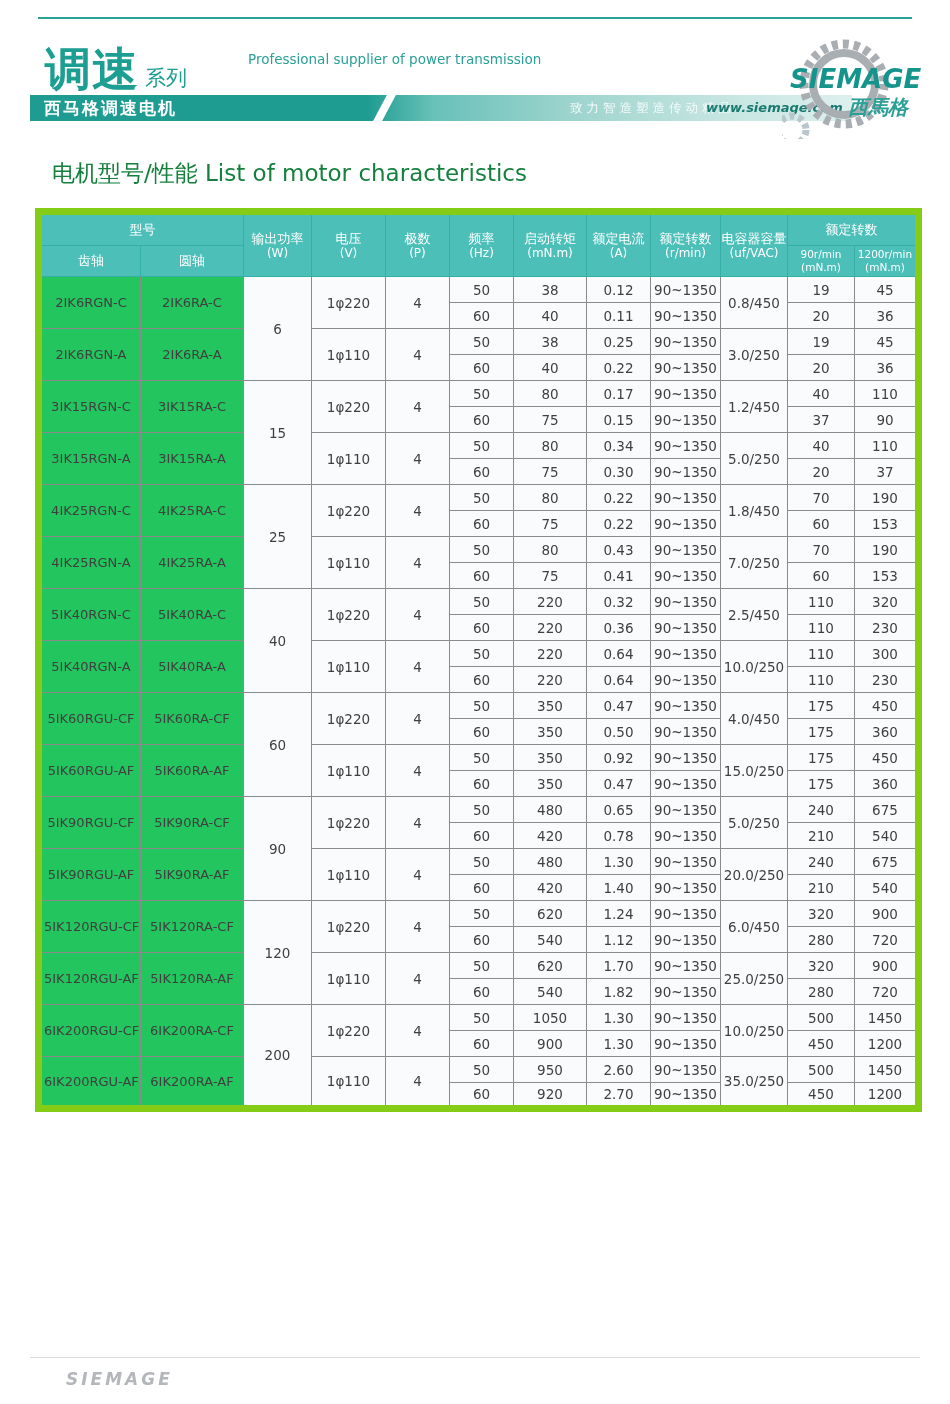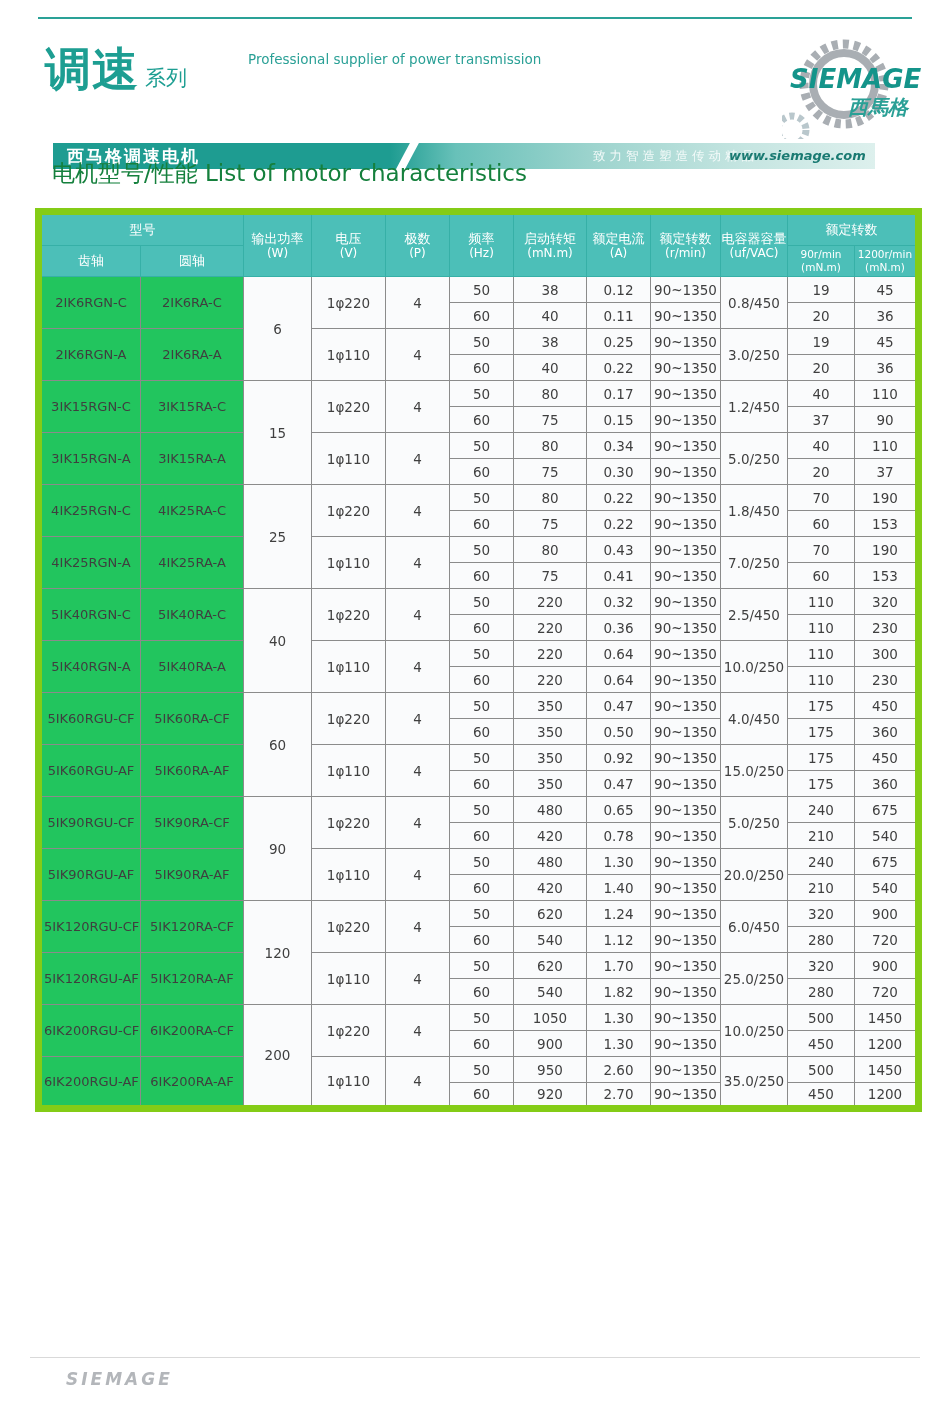--- a/index.html
+++ b/index.html
@@ -11,22 +11,22 @@
   }
   
   .top-rule { position:absolute; left:38px; top:17px; width:874px; height:2px; background:#2aa197; }
   .brand { position:absolute; left:45px; top:44px; white-space:nowrap; }
   .brand-main { font-size:46px; font-weight:bold; color:#1d9e92; letter-spacing:1px; line-height:1.1; }
   .brand-suffix { font-size:21px; color:#1d9e92; margin-left:6px; font-weight:normal; }
   .tagline { position:absolute; left:248px; top:50px; }
   .tagline-cn { font-size:17px; color:#16988c; letter-spacing:1px; }
   .tagline-cn b { font-weight:bold; }
   .tagline-en { font-size:13.5px; color:#2aa096; margin-top:1px; }
-  .banner { position:absolute; left:53px; top:95px; width:822px; height:26px;
-    background:linear-gradient(90deg,#1e9c91 0%,#1e9c91 41%,#68c1b9 49%,#9ed4ce 66%,#c5e5e1 84%,#ddf0ed 100%);margin-top:48px; }
+  .banner { position:absolute; left:30px; top:95px; width:822px; height:26px;
+    background:linear-gradient(90deg,#1e9c91 0%,#1e9c91 41%,#68c1b9 49%,#9ed4ce 66%,#c5e5e1 84%,#ddf0ed 100%); }
   .banner-slash { position:absolute; left:350px; top:-1px; width:9px; height:28px; background:#ffffff; transform:skewX(-28deg); }
   .banner-cn { position:absolute; left:14px; top:0; line-height:26px; color:#ffffff; font-weight:bold; font-size:17px; letter-spacing:2px; }
   .banner-slogan { position:absolute; left:540px; top:0; line-height:26px; color:#f3faf9; font-size:12.5px; letter-spacing:4px; }
   .banner-url { position:absolute; left:676px; top:0; line-height:26px; color:#1a7a72; font-size:13px; font-weight:bold; font-style:italic; }
   .logo { position:absolute; left:782px; top:34px; width:135px; height:105px; }
   .logo svg { position:absolute; left:0; top:0; }
   .logo-name { position:absolute; left:8px; top:30px; font-size:26px; font-weight:bold; font-style:italic; color:#14948a; letter-spacing:0px; white-space:nowrap; }
   .logo-cn { position:absolute; left:66px; top:60px; font-size:20px; font-weight:bold; font-style:italic; color:#2aa096; font-family:"Liberation Serif","DejaVu Serif",serif; white-space:nowrap; }
   
   .section-title { position:absolute; left:52px; top:158px; font-size:23px; font-weight:normal; color:#15803d; white-space:nowrap; }

